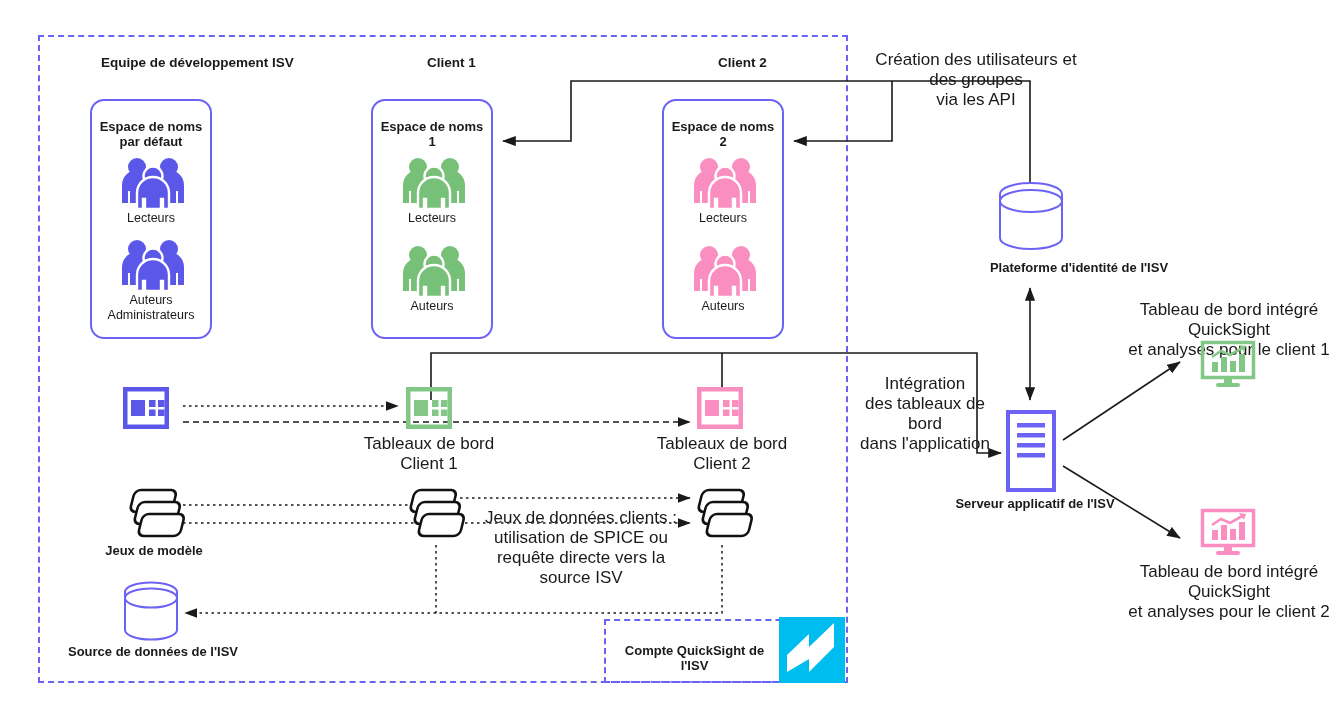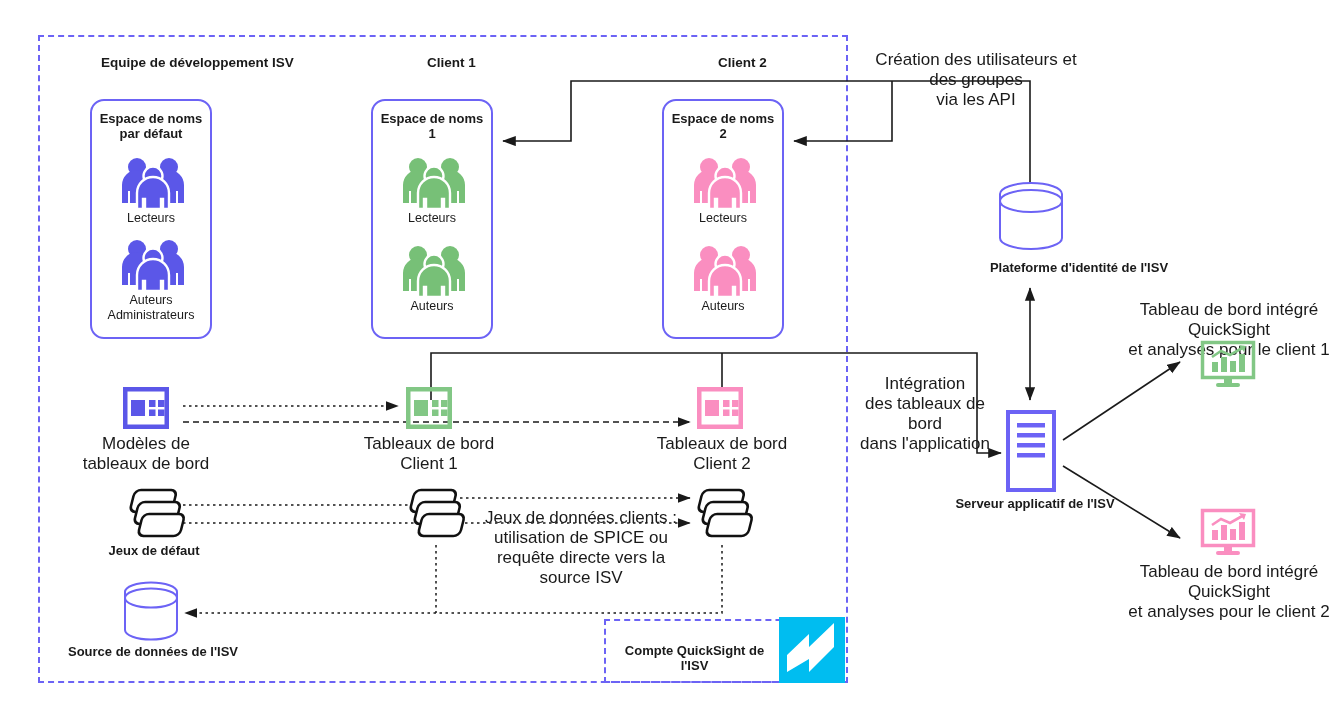--- a/index.html
+++ b/index.html
@@ -49,20 +49,21 @@
   }
   .ns-title {
     position: absolute;
     left: 0; right: 0;
     text-align: center;
     font-size: 13px;
     font-weight: bold;
     color: #1a1a1a;
     line-height: 1.18;
     white-space: pre-line;
+    margin-top: 8px;
   }
   .icon-wrap { position: absolute; }
   .icon-cap {
     position: absolute;
     left: 50%;
     transform: translateX(-50%);
     text-align: center;
     font-size: 12.5px;
     color: #1a1a1a;
     line-height: 1.18;
@@ -267,22 +268,20 @@
   <div class="node" style="left:123px; top:387px;">
     <svg width="46" height="42" viewBox="0 0 46 42" aria-hidden="true">
       <rect x="1.5" y="1.5" width="43" height="39" fill="none" stroke="#5b57e8" stroke-width="6"></rect>
       <rect x="8" y="13" width="14" height="16" fill="#5b57e8"></rect>
       <rect x="26" y="13" width="6.5" height="7" fill="#5b57e8"></rect>
       <rect x="35" y="13" width="6.5" height="7" fill="#5b57e8"></rect>
       <rect x="26" y="22.5" width="6.5" height="6.5" fill="#5b57e8"></rect>
       <rect x="35" y="22.5" width="6.5" height="6.5" fill="#5b57e8"></rect>
     </svg>
   </div>
-  <div class="lbl lbl-12" style="left:80px; top:434px; width:132px;">Modèles de
-tableaux de bord</div>
 
 
   <div class="node" style="left:406px; top:387px;">
     <svg width="46" height="42" viewBox="0 0 46 42" aria-hidden="true">
       <rect x="1.5" y="1.5" width="43" height="39" fill="none" stroke="#82c785" stroke-width="6"></rect>
       <rect x="8" y="13" width="14" height="16" fill="#82c785"></rect>
       <rect x="26" y="13" width="6.5" height="7" fill="#82c785"></rect>
       <rect x="35" y="13" width="6.5" height="7" fill="#82c785"></rect>
       <rect x="26" y="22.5" width="6.5" height="6.5" fill="#82c785"></rect>
       <rect x="35" y="22.5" width="6.5" height="6.5" fill="#82c785"></rect>
@@ -321,21 +320,21 @@
 
   <div class="node" style="left:122px; top:486px;">
     <svg width="64" height="56" viewBox="0 0 64 56" aria-hidden="true">
       <g fill="#ffffff" stroke="#111111" stroke-width="2.6" stroke-linejoin="round">
         <path d="M8,4 L38,4 a6,6 0 0 1 6,6 L44,20 a6,6 0 0 1 -6,6 L8,26 a6,6 0 0 1 -6,-6 L2,10 a6,6 0 0 1 6,-6 z" transform="skewX(-14) translate(12,0)"></path>
         <path d="M8,4 L38,4 a6,6 0 0 1 6,6 L44,20 a6,6 0 0 1 -6,6 L8,26 a6,6 0 0 1 -6,-6 L2,10 a6,6 0 0 1 6,-6 z" transform="skewX(-14) translate(19,12)"></path>
         <path d="M8,4 L38,4 a6,6 0 0 1 6,6 L44,20 a6,6 0 0 1 -6,6 L8,26 a6,6 0 0 1 -6,-6 L2,10 a6,6 0 0 1 6,-6 z" transform="skewX(-14) translate(26,24)"></path>
       </g>
     </svg>
   </div>
-  <div class="lbl lbl-13b" style="left:90px; top:543px; width:128px;">Jeux de défaut</div>
+  <div class="lbl lbl-13b" style="left:90px; top:543px; width:128px;">Jeux de modèle</div>
 
 
   <div class="node" style="left:402px; top:486px;">
     <svg width="64" height="56" viewBox="0 0 64 56" aria-hidden="true">
       <g fill="#ffffff" stroke="#111111" stroke-width="2.6" stroke-linejoin="round">
         <path d="M8,4 L38,4 a6,6 0 0 1 6,6 L44,20 a6,6 0 0 1 -6,6 L8,26 a6,6 0 0 1 -6,-6 L2,10 a6,6 0 0 1 6,-6 z" transform="skewX(-14) translate(12,0)"></path>
         <path d="M8,4 L38,4 a6,6 0 0 1 6,6 L44,20 a6,6 0 0 1 -6,6 L8,26 a6,6 0 0 1 -6,-6 L2,10 a6,6 0 0 1 6,-6 z" transform="skewX(-14) translate(19,12)"></path>
         <path d="M8,4 L38,4 a6,6 0 0 1 6,6 L44,20 a6,6 0 0 1 -6,6 L8,26 a6,6 0 0 1 -6,-6 L2,10 a6,6 0 0 1 6,-6 z" transform="skewX(-14) translate(26,24)"></path>
       </g>
     </svg>

